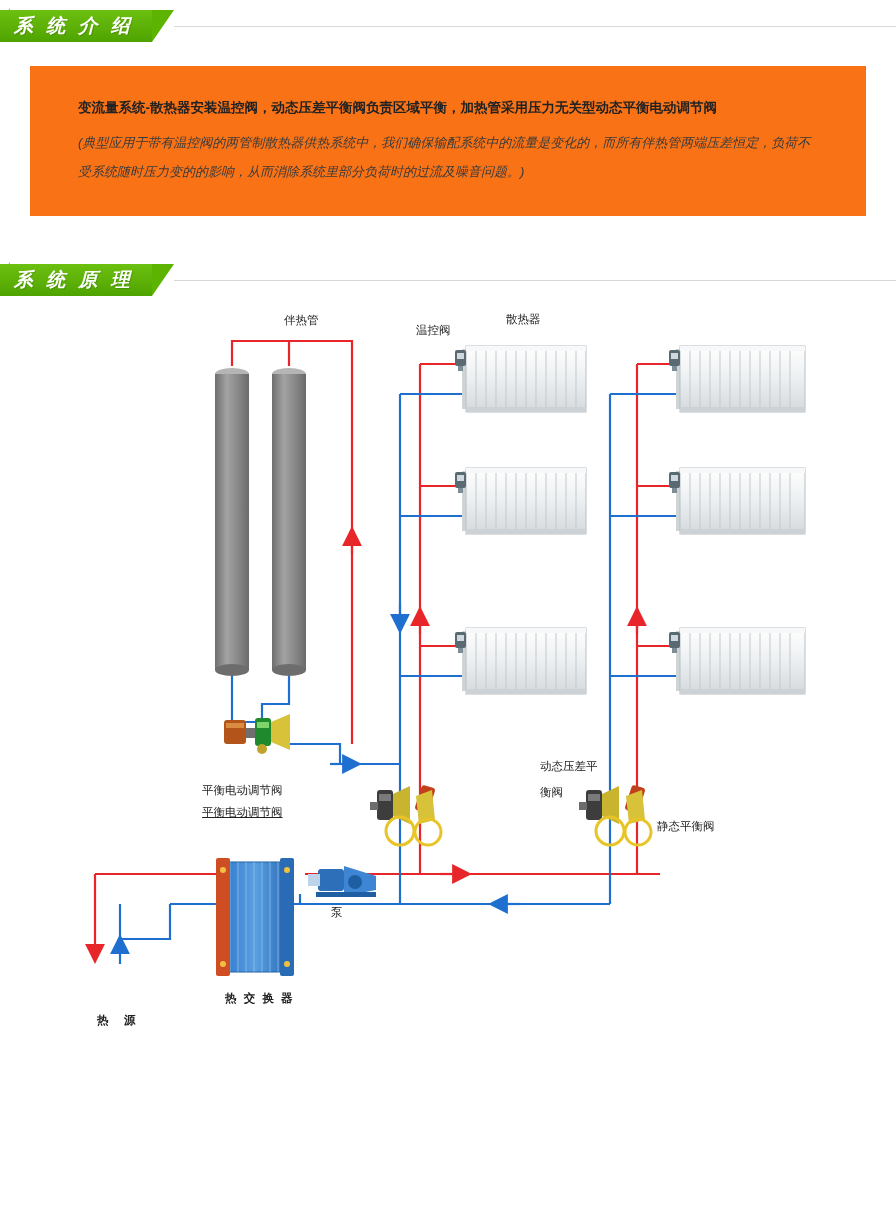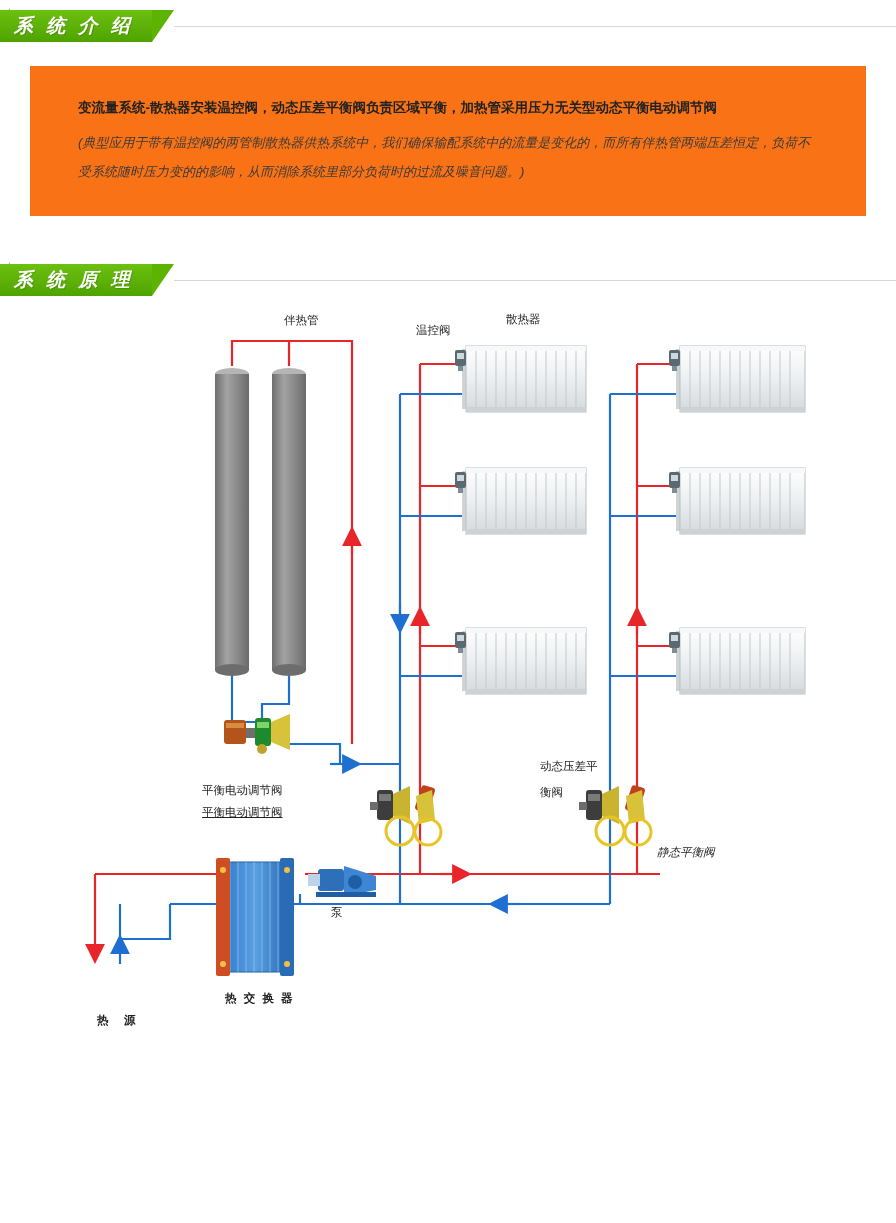--- a/index.html
+++ b/index.html
@@ -439,18 +439,18 @@
     </g>
   </svg>
 
   <div class="lbl" style="left:284px;top:8px;">伴热管</div>
   <div class="lbl" style="left:416px;top:18px;font-family:Liberation Serif, serif;">温控阀</div>
   <div class="lbl" style="left:506px;top:7px;">散热器</div>
   <div class="lbl" style="left:202px;top:478px;">平衡电动调节阀</div>
   <div class="lbl" style="left:202px;top:500px;text-decoration:underline;">平衡电动调节阀</div>
   <div class="lbl" style="left:540px;top:454px;">动态压差平</div>
   <div class="lbl" style="left:540px;top:480px;">衡阀</div>
-  <div class="lbl" style="left:657px;top:540px;font-style:italic;">静态平衡阀</div>
+  <div class="lbl" style="left:657px;top:514px;">静态平衡阀</div>
   <div class="lbl" style="left:331px;top:600px;">泵</div>
   <div class="lbl b" style="left:225px;top:678px;">热 交 换 器</div>
   <div class="lbl b" style="left:97px;top:700px;">热　源</div>
 
 </div>
 
 </body></html>

